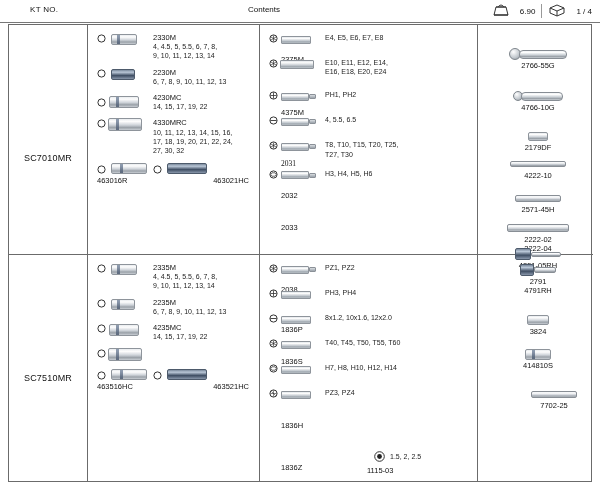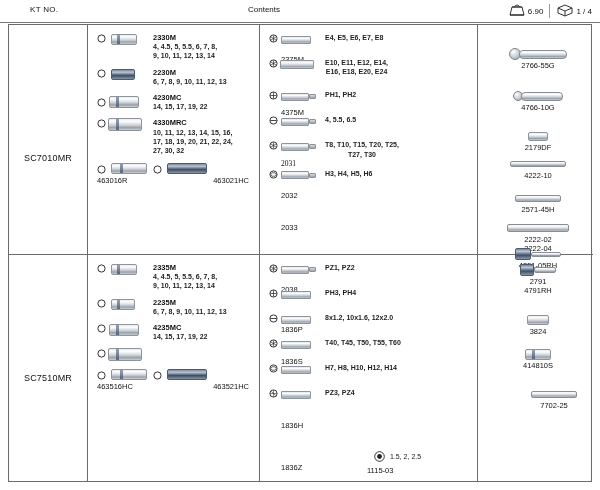--- a/index.html
+++ b/index.html
@@ -16,21 +16,21 @@
   
   .header{
     position:relative;
     height:22px;
     border-bottom:1px solid #777;
     display:flex;align-items:center;
   }
   .hdr-kt{position:absolute;left:30px;top:5px;font-size:8px;letter-spacing:.3px;}
   .hdr-contents{position:absolute;left:248px;top:5px;font-size:8px;}
   .hdr-right{position:absolute;right:8px;top:3px;display:flex;align-items:center;gap:6px;}
-  .hdr-grp{display:flex;align-items:center;gap:2px;}
+  .hdr-grp{display:flex;align-items:center;gap:10px;}
   .hdr-val{font-size:8px;}
   .wt-icon{display:block;}
   .box-icon{display:block;}
   .divider-v{width:1px;height:14px;background:#999;}
 
   
   .frame{
     position:absolute;left:8px;top:24px;width:584px;height:458px;
     border:1px solid #6b6b6b;box-sizing:border-box;
   }
@@ -46,21 +46,21 @@
   .setcode.a{top:128px;}
   .setcode.b{top:348px;}
 
   
   .col{position:absolute;}
   .item{position:relative;display:flex;align-items:flex-start;}
   .bullet{
     width:12px;min-width:12px;height:9px;margin-top:1px;
     display:flex;align-items:center;justify-content:center;
   }
-  .txt{padding-left:2px;line-height:9.2px;font-weight:bold;}
+  .txt{padding-left:2px;line-height:9.2px;}
   .code{font-size:7.5px;}
   .sizes{font-size:7px;color:#222;}
 
   
   .tool{position:relative;height:13px;display:flex;align-items:center;}
   .sock{
     height:11px;border-radius:2px;
     background:linear-gradient(to bottom,#e9ecef 0%,#fdfdfd 22%,#cfd4da 55%,#9aa1a8 78%,#c9ced4 100%);
     border:1px solid #8e949b;box-sizing:border-box;
     position:relative;
@@ -232,21 +232,21 @@
             </svg>
         </span>
         <span class="sockdark" style="width:40px;"></span>
       </div>
       <div class="pairlbl" style="margin-top:2px;margin-left:2px;width:152px;">
         <span>463016R</span>
         <span>463021HC</span>
       </div>
     </div>
 
-    <div class="col" style="left:258px;top:8px;width:206px;text-align:center;">
+    <div class="col" style="left:258px;top:8px;width:206px;">
 
       <div class="item" style="margin-bottom:8px;">
         <span class="bullet">
           <svg width="9" height="9" viewBox="0 0 9 9">
               <circle cx="4.5" cy="4.5" r="3.6" fill="none" stroke="#333" stroke-width="1"></circle>
               <path d="M4.5 1.5 L4.5 7.5 M2 3 L7 6 M2 6 L7 3" stroke="#333" stroke-width=".7"></path>
             </svg>
         </span>
         <span class="tool" style="width:44px;">
           <span class="bit" style="width:30px;margin-left:2px;"></span>

